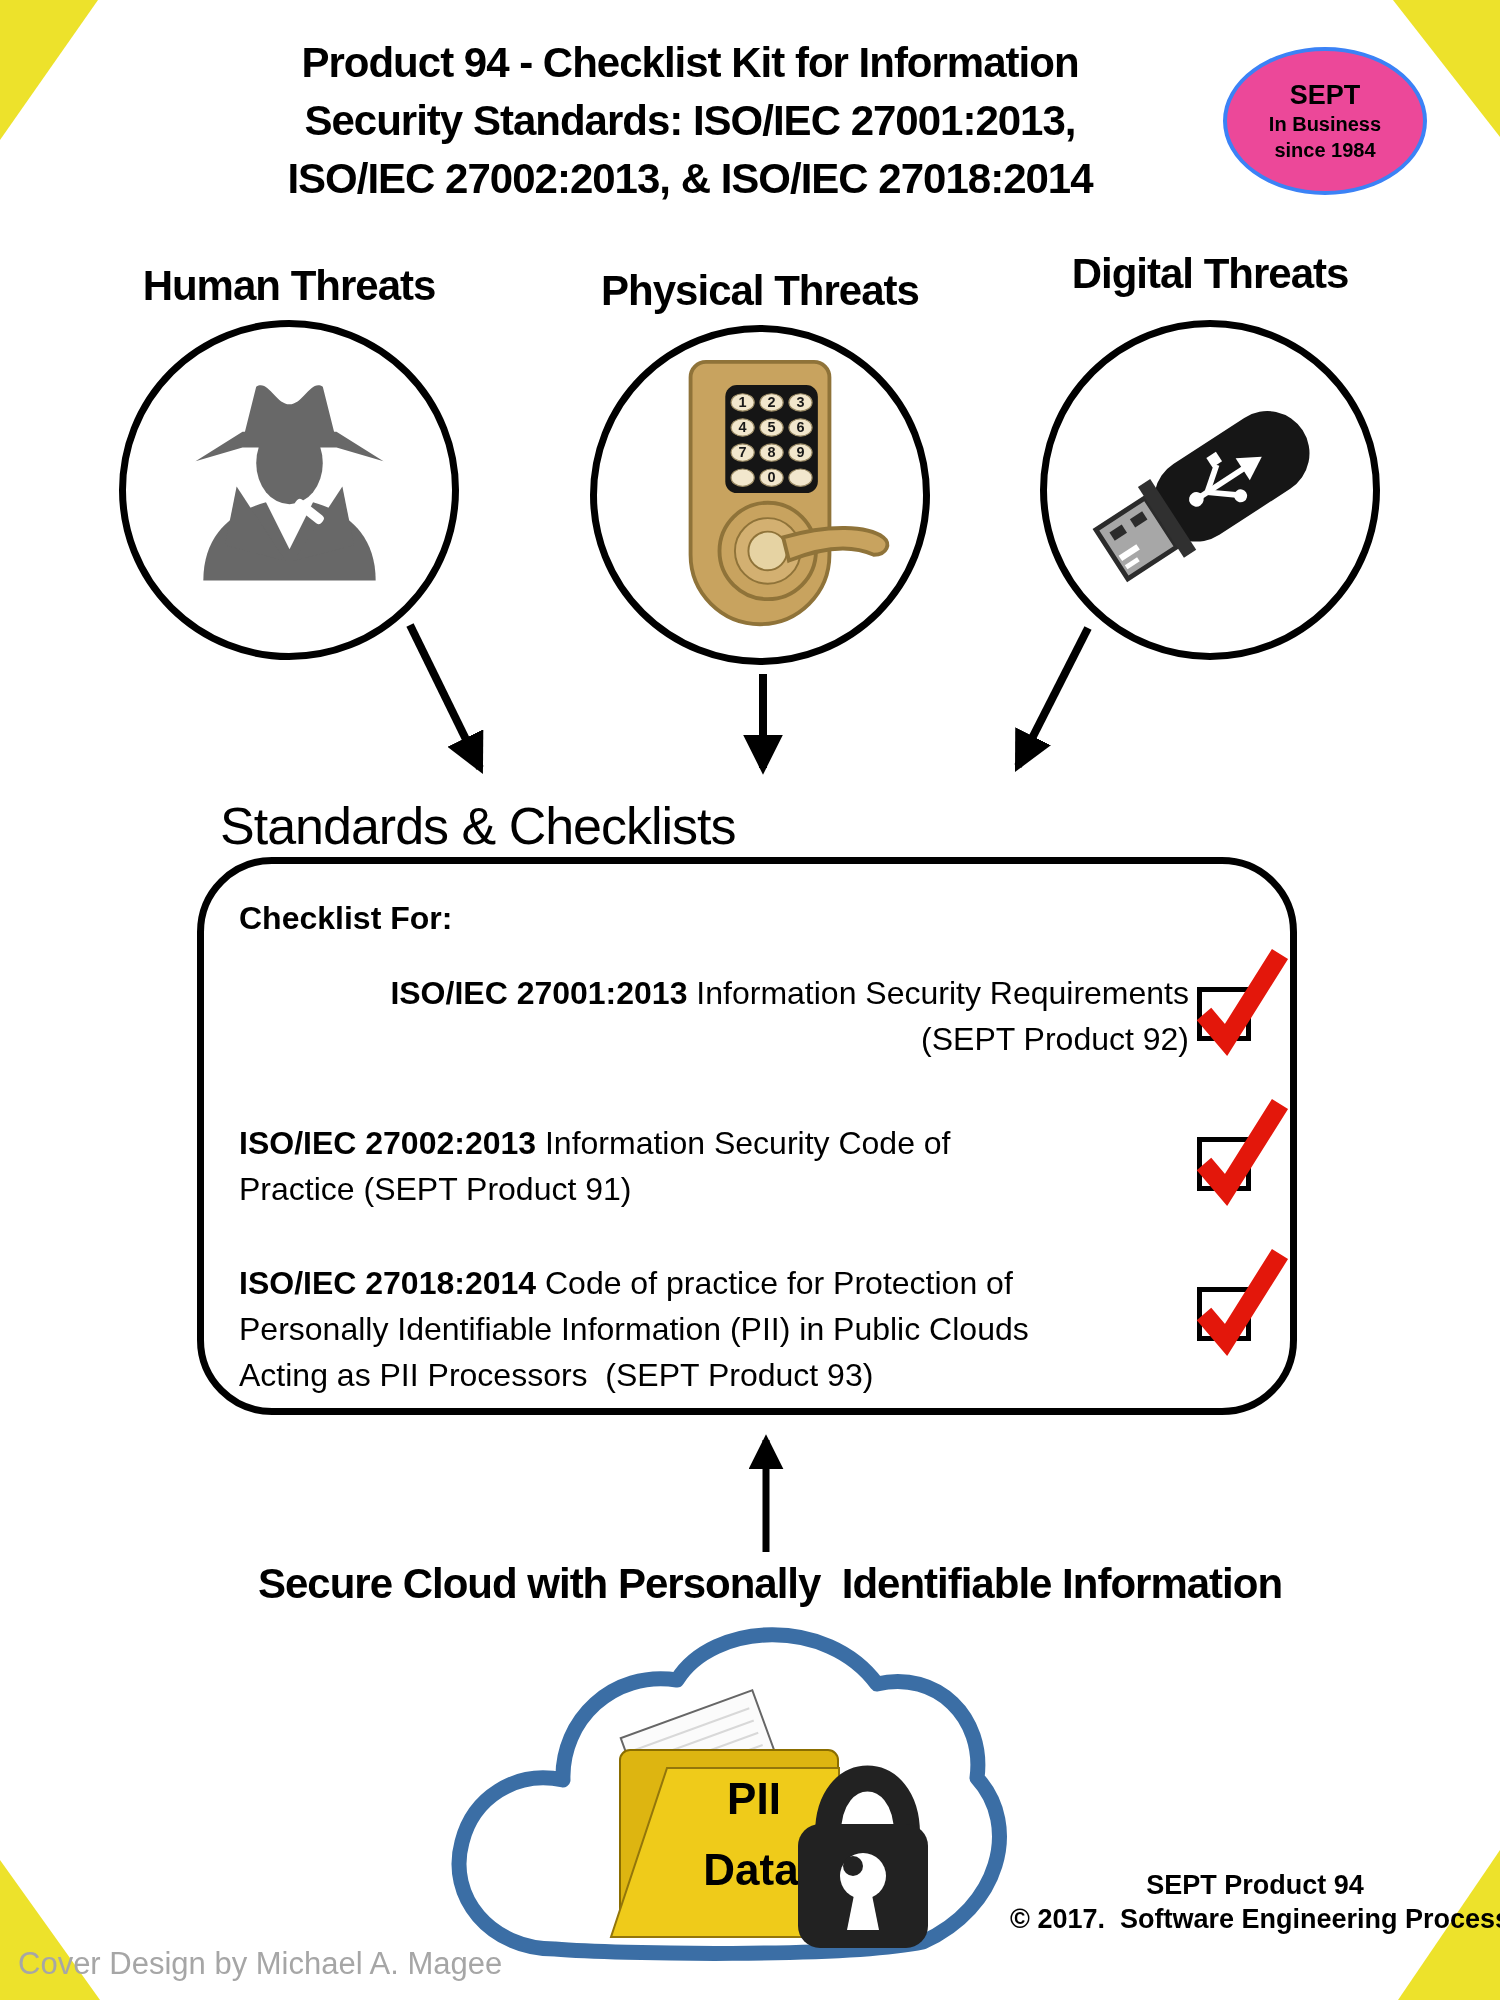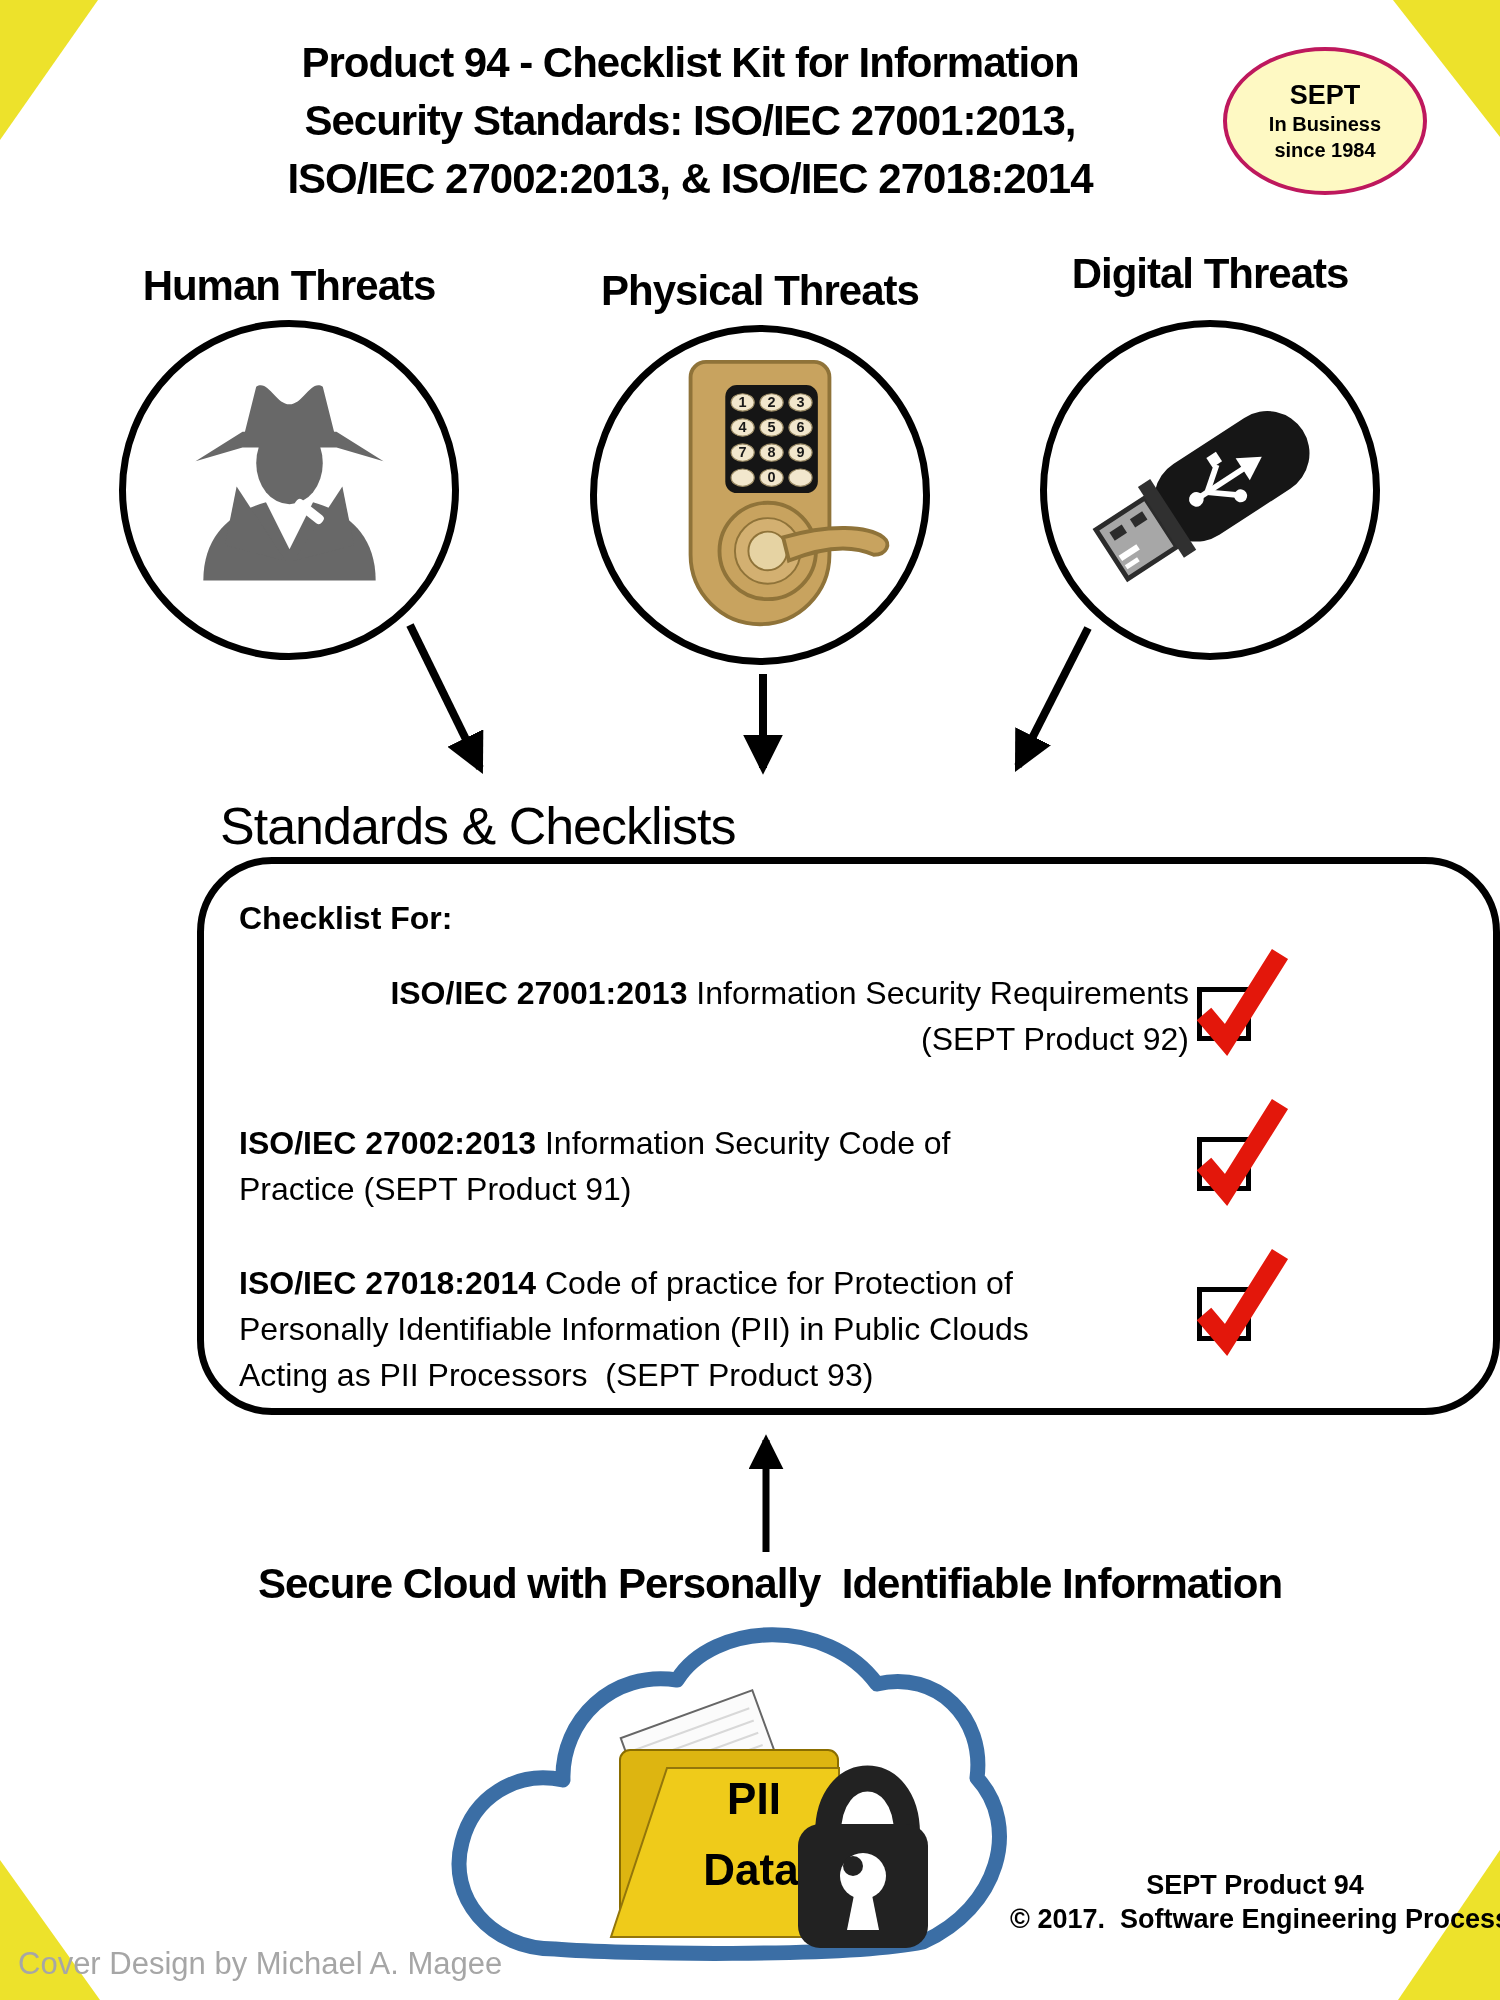--- a/index.html
+++ b/index.html
@@ -12,41 +12,41 @@
   .tri-tr{left:1393px;top:0;width:107px;height:137px;clip-path:polygon(0 0,100% 0,100% 100%);}
   .tri-bl{left:0;top:1860px;width:100px;height:140px;clip-path:polygon(0 0,0 100%,100% 100%);}
   .tri-br{left:1398px;top:1850px;width:102px;height:150px;clip-path:polygon(100% 0,100% 100%,0 100%);}
 
   
   .title{position:absolute;left:170px;top:34px;width:1040px;text-align:center;
          font-weight:bold;font-size:42px;line-height:58px;letter-spacing:-1px;z-index:2;}
   .title div{white-space:nowrap;}
 
   
-  .badge{position:absolute;left:1223px;top:47px;width:196px;height:140px;background:#fef9c3;
-         border:4px solid #be185d;border-radius:50%;display:flex;flex-direction:column;
+  .badge{position:absolute;left:1223px;top:47px;width:196px;height:140px;background:#ec4899;
+         border:4px solid #3b82f6;border-radius:50%;display:flex;flex-direction:column;
          align-items:center;justify-content:center;z-index:2;text-align:center;}
   .badge .b1{font-weight:bold;font-size:27px;line-height:32px;}
   .badge .b2{font-weight:bold;font-size:20px;line-height:26px;}
 
   
   .threat{position:absolute;width:340px;z-index:1;}
   .threat-label{position:absolute;top:0;left:0;width:100%;text-align:center;font-weight:bold;
                 font-size:42px;letter-spacing:-1px;white-space:nowrap;}
   .threat-circle{position:absolute;top:58px;left:0;width:340px;height:340px;box-sizing:border-box;
                  border:7px solid #000;border-radius:50%;background:#fff;
                  display:flex;align-items:center;justify-content:center;}
 
   .overlay{position:absolute;left:0;top:0;width:1500px;height:2000px;z-index:1;pointer-events:none;}
 
   .mid-heading{position:absolute;left:220px;top:796px;width:1000px;text-align:left;
                font-weight:normal;font-size:52px;letter-spacing:-1px;z-index:2;white-space:nowrap;}
 
   
-  .panel{position:absolute;left:197px;top:857px;width:1303px;height:558px;box-sizing:border-box;
+  .panel{position:absolute;left:197px;top:857px;width:1100px;height:558px;box-sizing:border-box;
          border:7px solid #000;border-radius:75px;background:#fff;z-index:1;}
   .panel-header{position:absolute;left:35px;top:36px;font-weight:bold;font-size:32px;}
   .item{position:absolute;left:35px;width:950px;font-size:32px;line-height:46px;}
   .item div{white-space:pre-wrap;}
   .item .b{font-weight:bold;}
   .item1{top:106px;text-align:right;} .item2{top:256px;} .item3{top:396px;}
   .checkbox{position:absolute;width:54px;height:54px;box-sizing:border-box;border:5px solid #000;background:#fff;}
   .cb1{left:993px;top:123px;} .cb2{left:993px;top:273px;} .cb3{left:993px;top:423px;}
   .check-svg{position:absolute;left:-10px;top:-50px;width:100px;height:115px;overflow:visible;}
 

